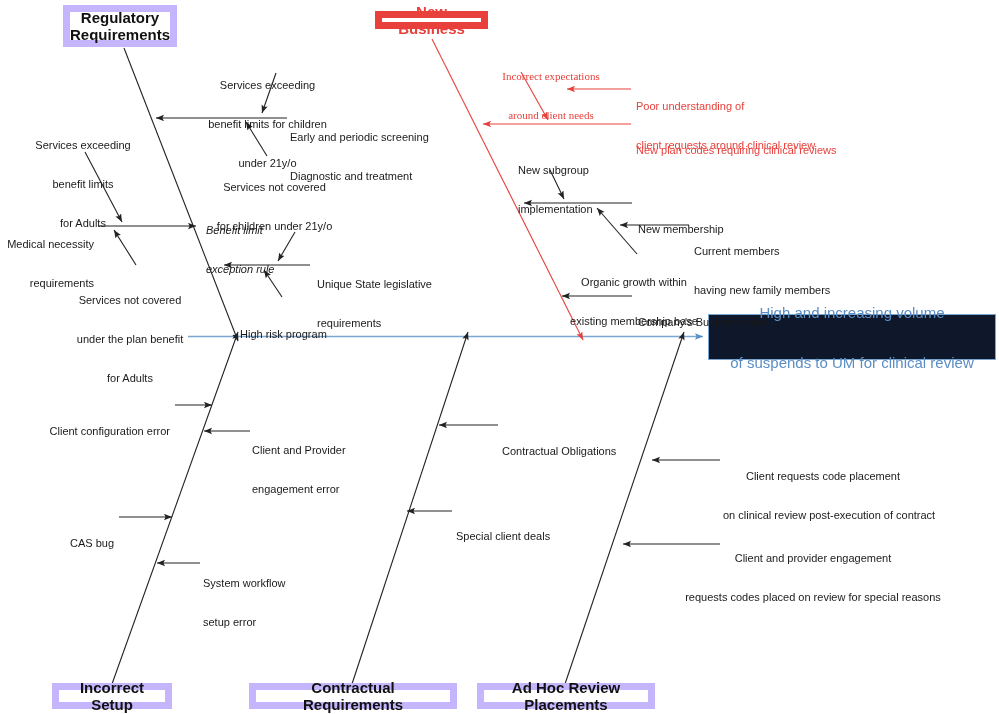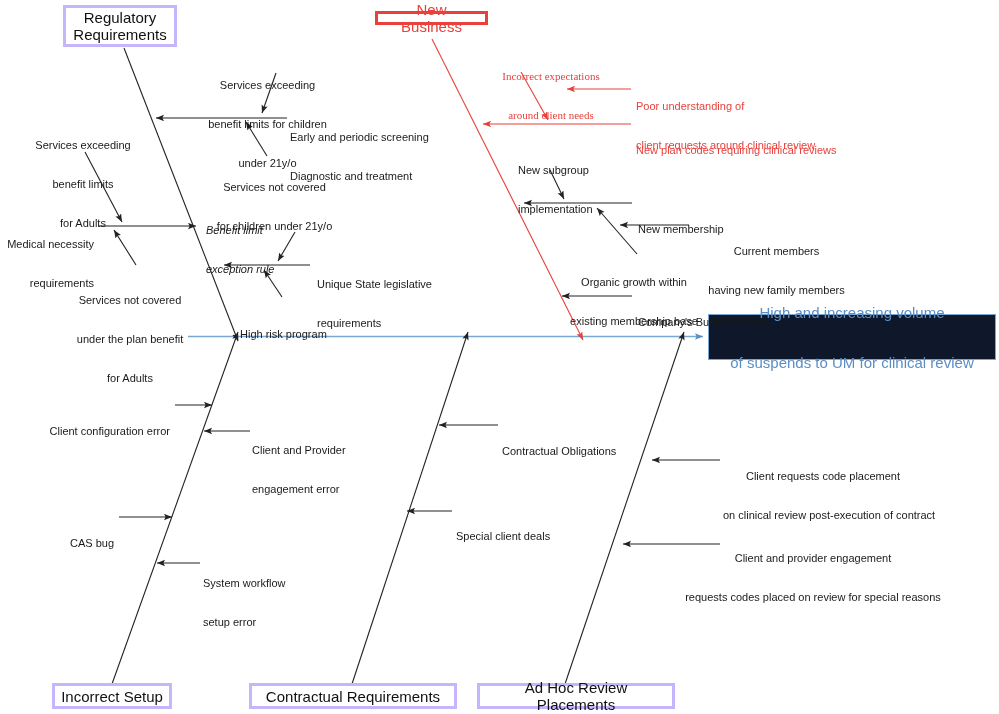--- a/index.html
+++ b/index.html
@@ -4,23 +4,23 @@
 <style>
   html,body{margin:0;padding:0;background:#ffffff;}
   body{width:999px;height:714px;overflow:hidden;
        font-family:"Liberation Sans","DejaVu Sans",sans-serif;}
   #diagram{position:relative;width:999px;height:714px;}
   svg{position:absolute;left:0;top:0;}
   .lbl{position:absolute;font-size:11px;line-height:13px;color:#1a1a1a;white-space:pre;}
   .lbl.red{color:#e8413c;}
   .lbl.c{text-align:center;}
   .lbl.r{text-align:right;}
-  .catbox{position:absolute;box-sizing:border-box;border:3px solid #c4b5fd;
+  .catbox{position:absolute;box-sizing:border-box;border:7px solid #c4b5fd;
           background:#ffffff;display:flex;align-items:center;justify-content:center;
-          font-size:15px;line-height:17px;color:#111;text-align:center;padding:2px 6px;}
+          font-size:15px;line-height:17px;color:#111;text-align:center;padding:2px 6px;font-weight:bold;}
   .catbox.red{border-color:#e8413c;color:#e8413c;}
   .effectbox{position:absolute;box-sizing:border-box;border:1px solid #7aa6d2;
           background:#0f172a;display:flex;align-items:center;justify-content:center;
           font-size:15px;line-height:19px;color:#5b8ec4;text-align:center;padding:2px 6px;gap:31px;}
 </style>
 </head>
 <body>
 
 <div id="diagram">
 
@@ -113,21 +113,21 @@
   </div>
 
   <div class="catbox" style="left:52px;top:683px;width:120px;height:26px;">
     <span style="white-space:pre-line">Incorrect Setup</span>
   </div>
 
   <div class="catbox" style="left:249px;top:683px;width:208px;height:26px;">
     <span style="white-space:pre-line">Contractual Requirements</span>
   </div>
 
-  <div class="catbox" style="left:477px;top:683px;width:198px;height:26px;">
+  <div class="catbox" style="left:477px;top:683px;width:178px;height:26px;">
     <span style="white-space:pre-line">Ad Hoc Review Placements</span>
   </div>
 
   <div class="effectbox" style="left:708px;top:314px;width:288px;height:46px;flex-direction:column;">
     <span>High and increasing volume</span>
     <span>of suspends to UM for clinical review</span>
   </div>
 
   <div class="lbl c" style="left:202px;top:53px;width:131px;">
     <div>Services exceeding</div>
@@ -192,21 +192,21 @@
 
   <div class="lbl" style="left:518px;top:138px;width:110px;">
     <div>New subgroup</div>
     <div>implementation</div>
   </div>
 
   <div class="lbl" style="left:638px;top:197px;width:120px;">
     <div>New membership</div>
   </div>
 
-  <div class="lbl" style="left:694px;top:219px;width:165px;text-align:center;">
+  <div class="lbl" style="left:694px;top:219px;width:165px;">
     <div>Current members</div>
     <div>having new family members</div>
   </div>
 
   <div class="lbl c" style="left:560px;top:250px;width:148px;">
     <div>Organic growth within</div>
     <div>existing membership base</div>
   </div>
 
   <div class="lbl" style="left:638px;top:290px;width:160px;">

